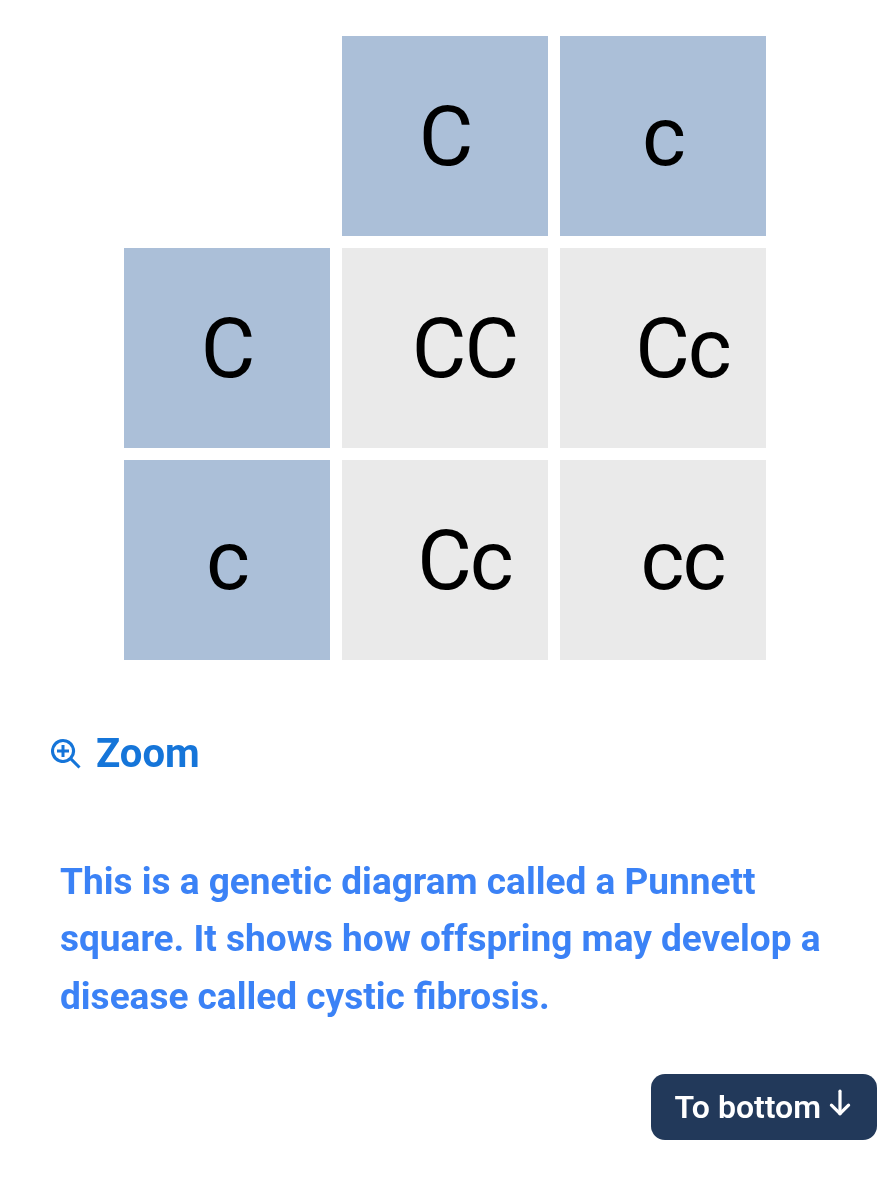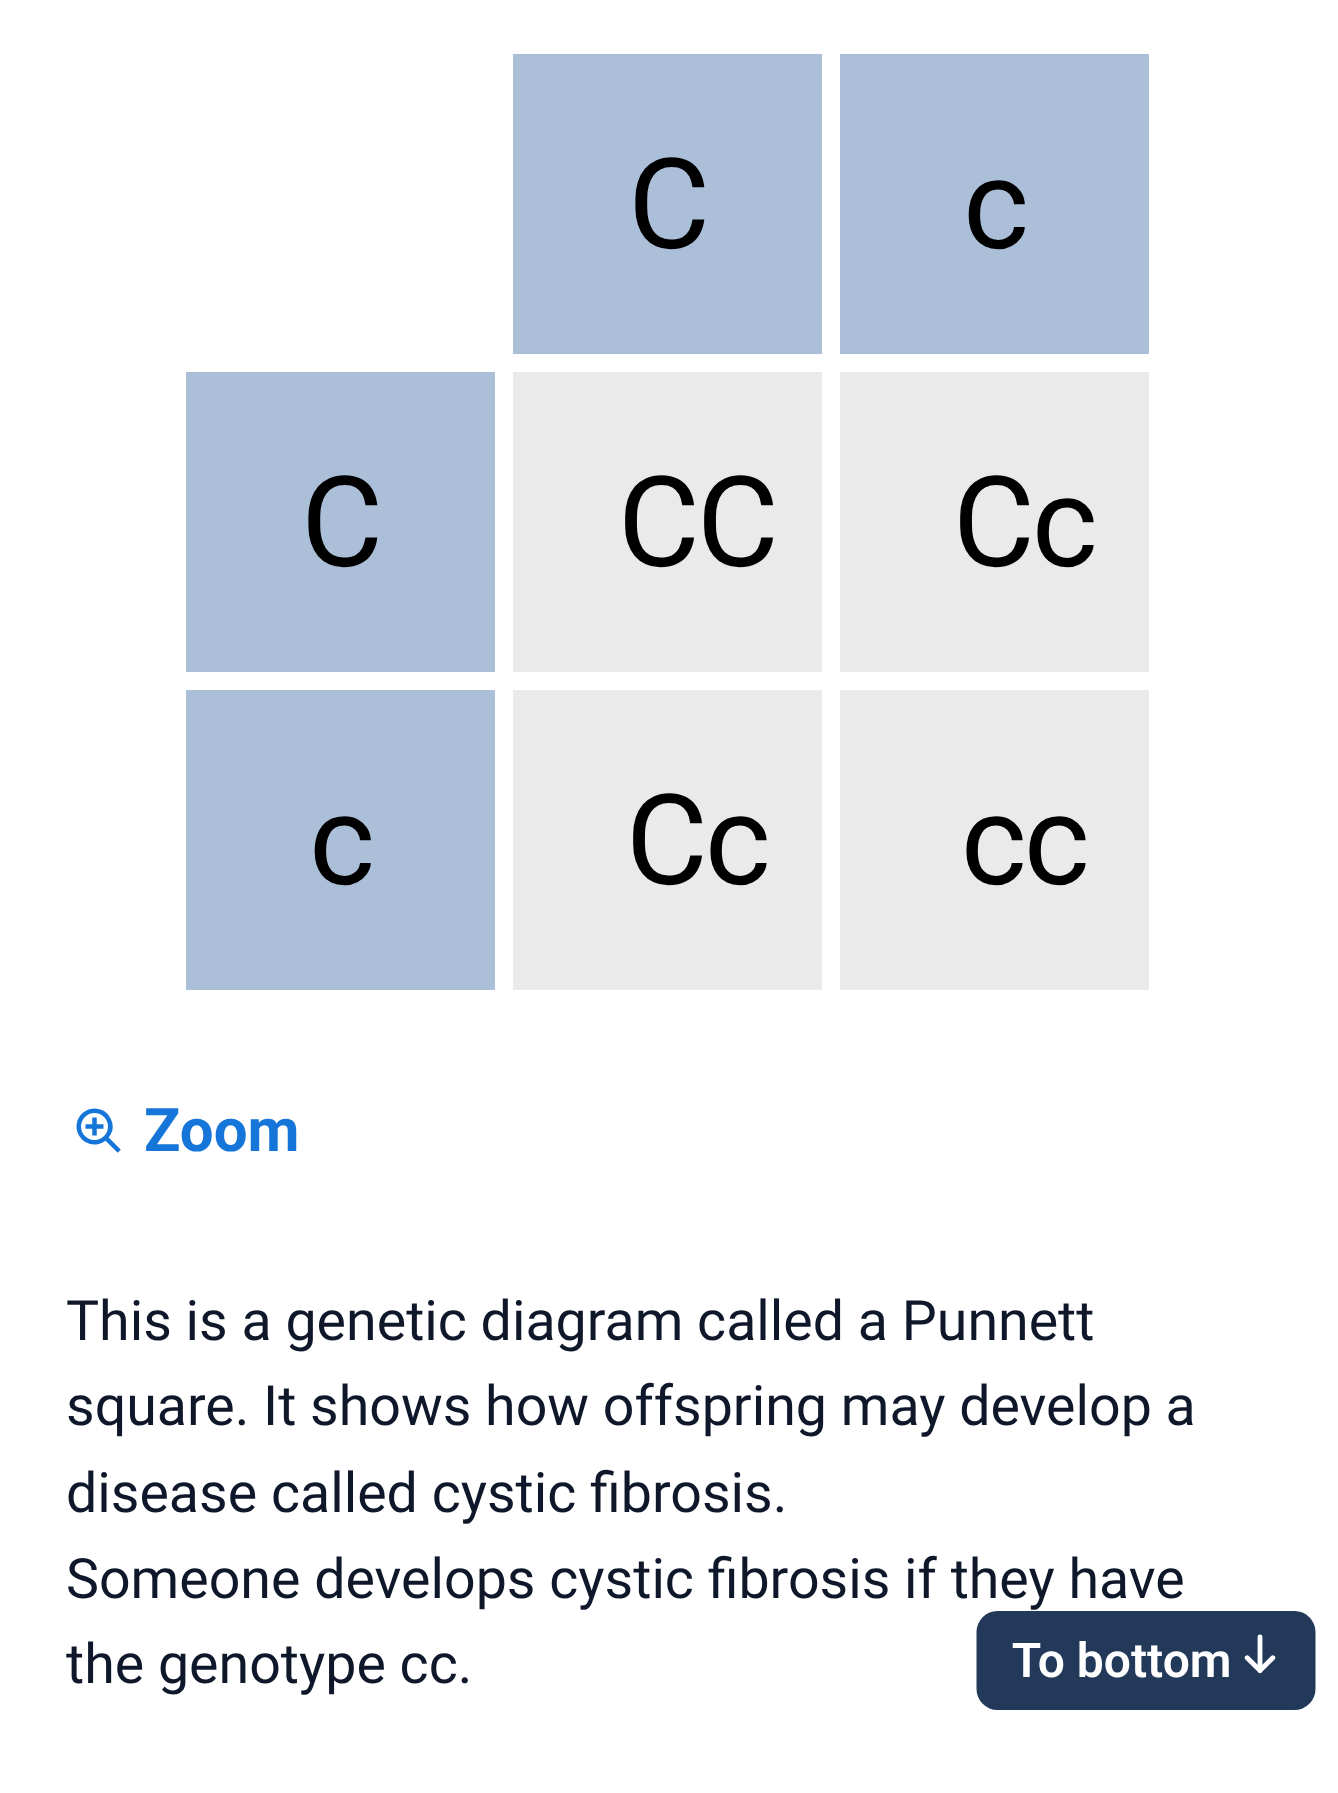--- a/index.html
+++ b/index.html
@@ -72,26 +72,26 @@
     }
     
     .zoom-label {
       font-size: 40px;
       font-weight: 700;
       color: #1575d9;
     }
     
     .body-text {
       margin-top: 76px;
-      margin-left: 44px;
+      margin-left: 60px;
       margin-right: 42px;
       font-size: 37px;
       line-height: 1.55;
-      color: #0f172a;
-      font-weight: 400;
+      color: #3b82f6;
+      font-weight: 700;
     }
     
     .to-bottom-btn {
       position: absolute;
       right: 15px;
       bottom: 55px;
       background: #22395a;
       color: #ffffff;
       border-radius: 14px;
       padding: 14px 24px;
@@ -131,21 +131,20 @@
   <span class="zoom-icon">
     <svg viewBox="0 0 24 24" fill="#1575d9">
       <path d="M10 2a8 8 0 0 1 6.32 12.9l5.39 5.39-1.42 1.42-5.39-5.39A8 8 0 1 1 10 2zm0 2a6 6 0 1 0 0 12 6 6 0 0 0 0-12zm-1 2h2v3h3v2h-3v3H9v-3H6V9h3V6z"></path>
     </svg>
   </span>
   <span class="zoom-label">Zoom</span>
 </div>
 
 <div class="body-text">
   <div>This is a genetic diagram called a Punnett square. It shows how offspring may develop a disease called cystic fibrosis.</div>
-  <div>Someone develops cystic fibrosis if they have the genotype cc.</div>
 </div>
 
 <div class="to-bottom-btn">
   <span>To bottom</span>
   <span class="arrow-down-icon">
     <svg viewBox="0 0 24 28" fill="none" stroke="#ffffff" stroke-width="3" stroke-linecap="round" stroke-linejoin="round">
       <line x1="12" y1="3" x2="12" y2="24"></line>
       <polyline points="4,16 12,24 20,16"></polyline>
     </svg>
   </span>

